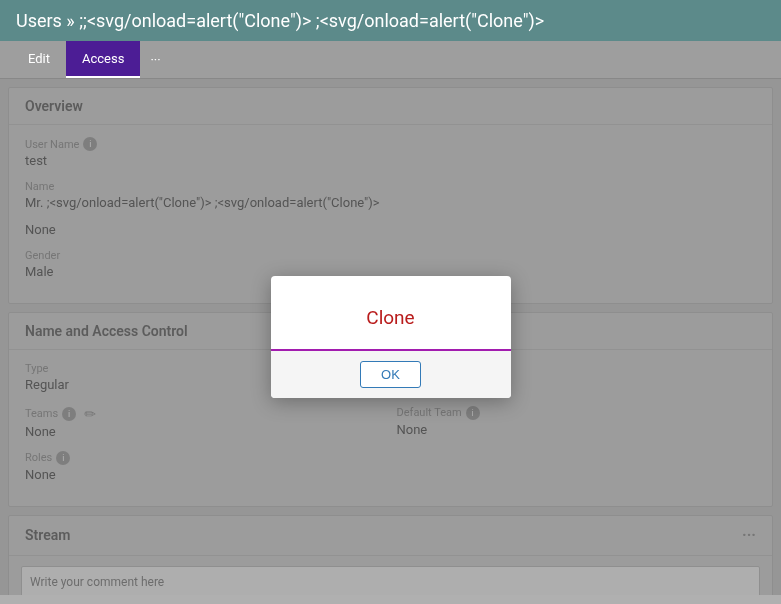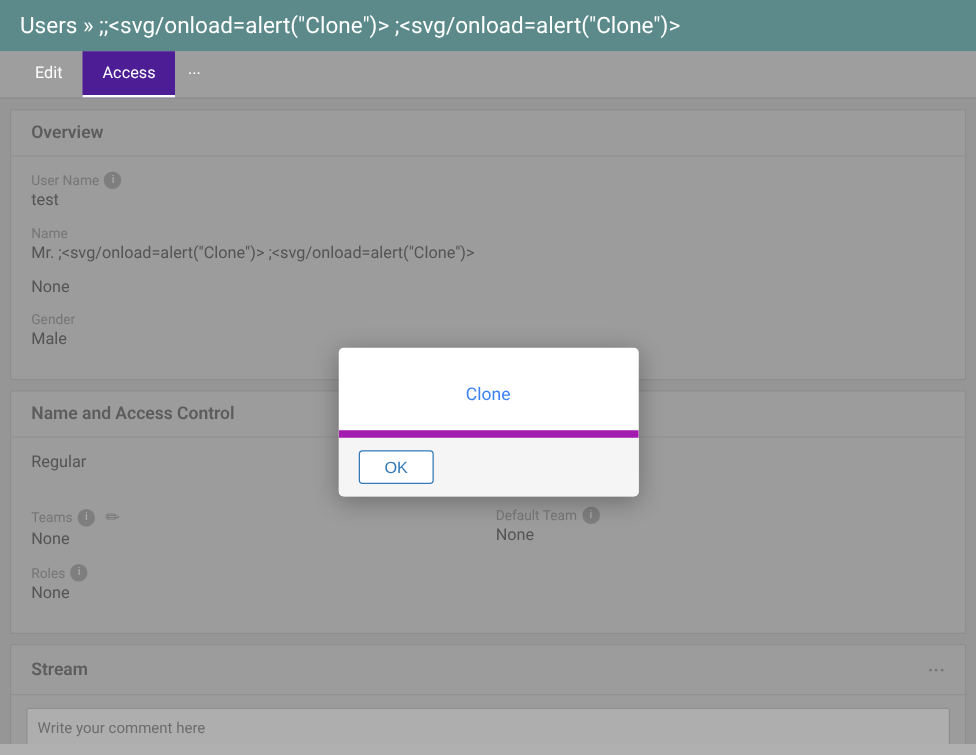--- a/index.html
+++ b/index.html
@@ -188,30 +188,30 @@
       background: #fff;
       border-radius: 4px;
       box-shadow: 0 4px 20px rgba(0,0,0,0.3);
       width: 240px;
       overflow: hidden;
     }
 
     .modal-body {
       padding: 30px 20px 20px;
       text-align: center;
-      font-size: 14px;
-      color: #3b82f6;
+      font-size: 19px;
+      color: #b91c1c;
     }
 
     .modal-footer {
       background: #f5f5f5;
       padding: 10px 16px;
       display: flex;
-      justify-content: flex-start;
-      border-top: 6px solid #a21caf;
+      justify-content: center;
+      border-top: 2px solid #a21caf;
     }
 
     .btn-ok {
       padding: 5px 20px;
       background: #fff;
       border: 1px solid #337ab7;
       color: #337ab7;
       font-size: 13px;
       border-radius: 3px;
       cursor: pointer;
@@ -268,20 +268,21 @@
 
     </div>
   </div>
 
   <div class="section-card">
     <div class="section-header">Name and Access Control</div>
     <div class="section-body">
 
       <div class="two-col">
         <div class="field-group">
+          <div class="field-label">Type</div>
           <div class="field-value">Regular</div>
         </div>
         <div class="field-group">
           <div class="field-label">
             <span>Is Active</span>
             <span class="info-icon">i</span>
           </div>
           <div class="field-value">
             <span class="checkbox-checked">✓</span>
           </div>

